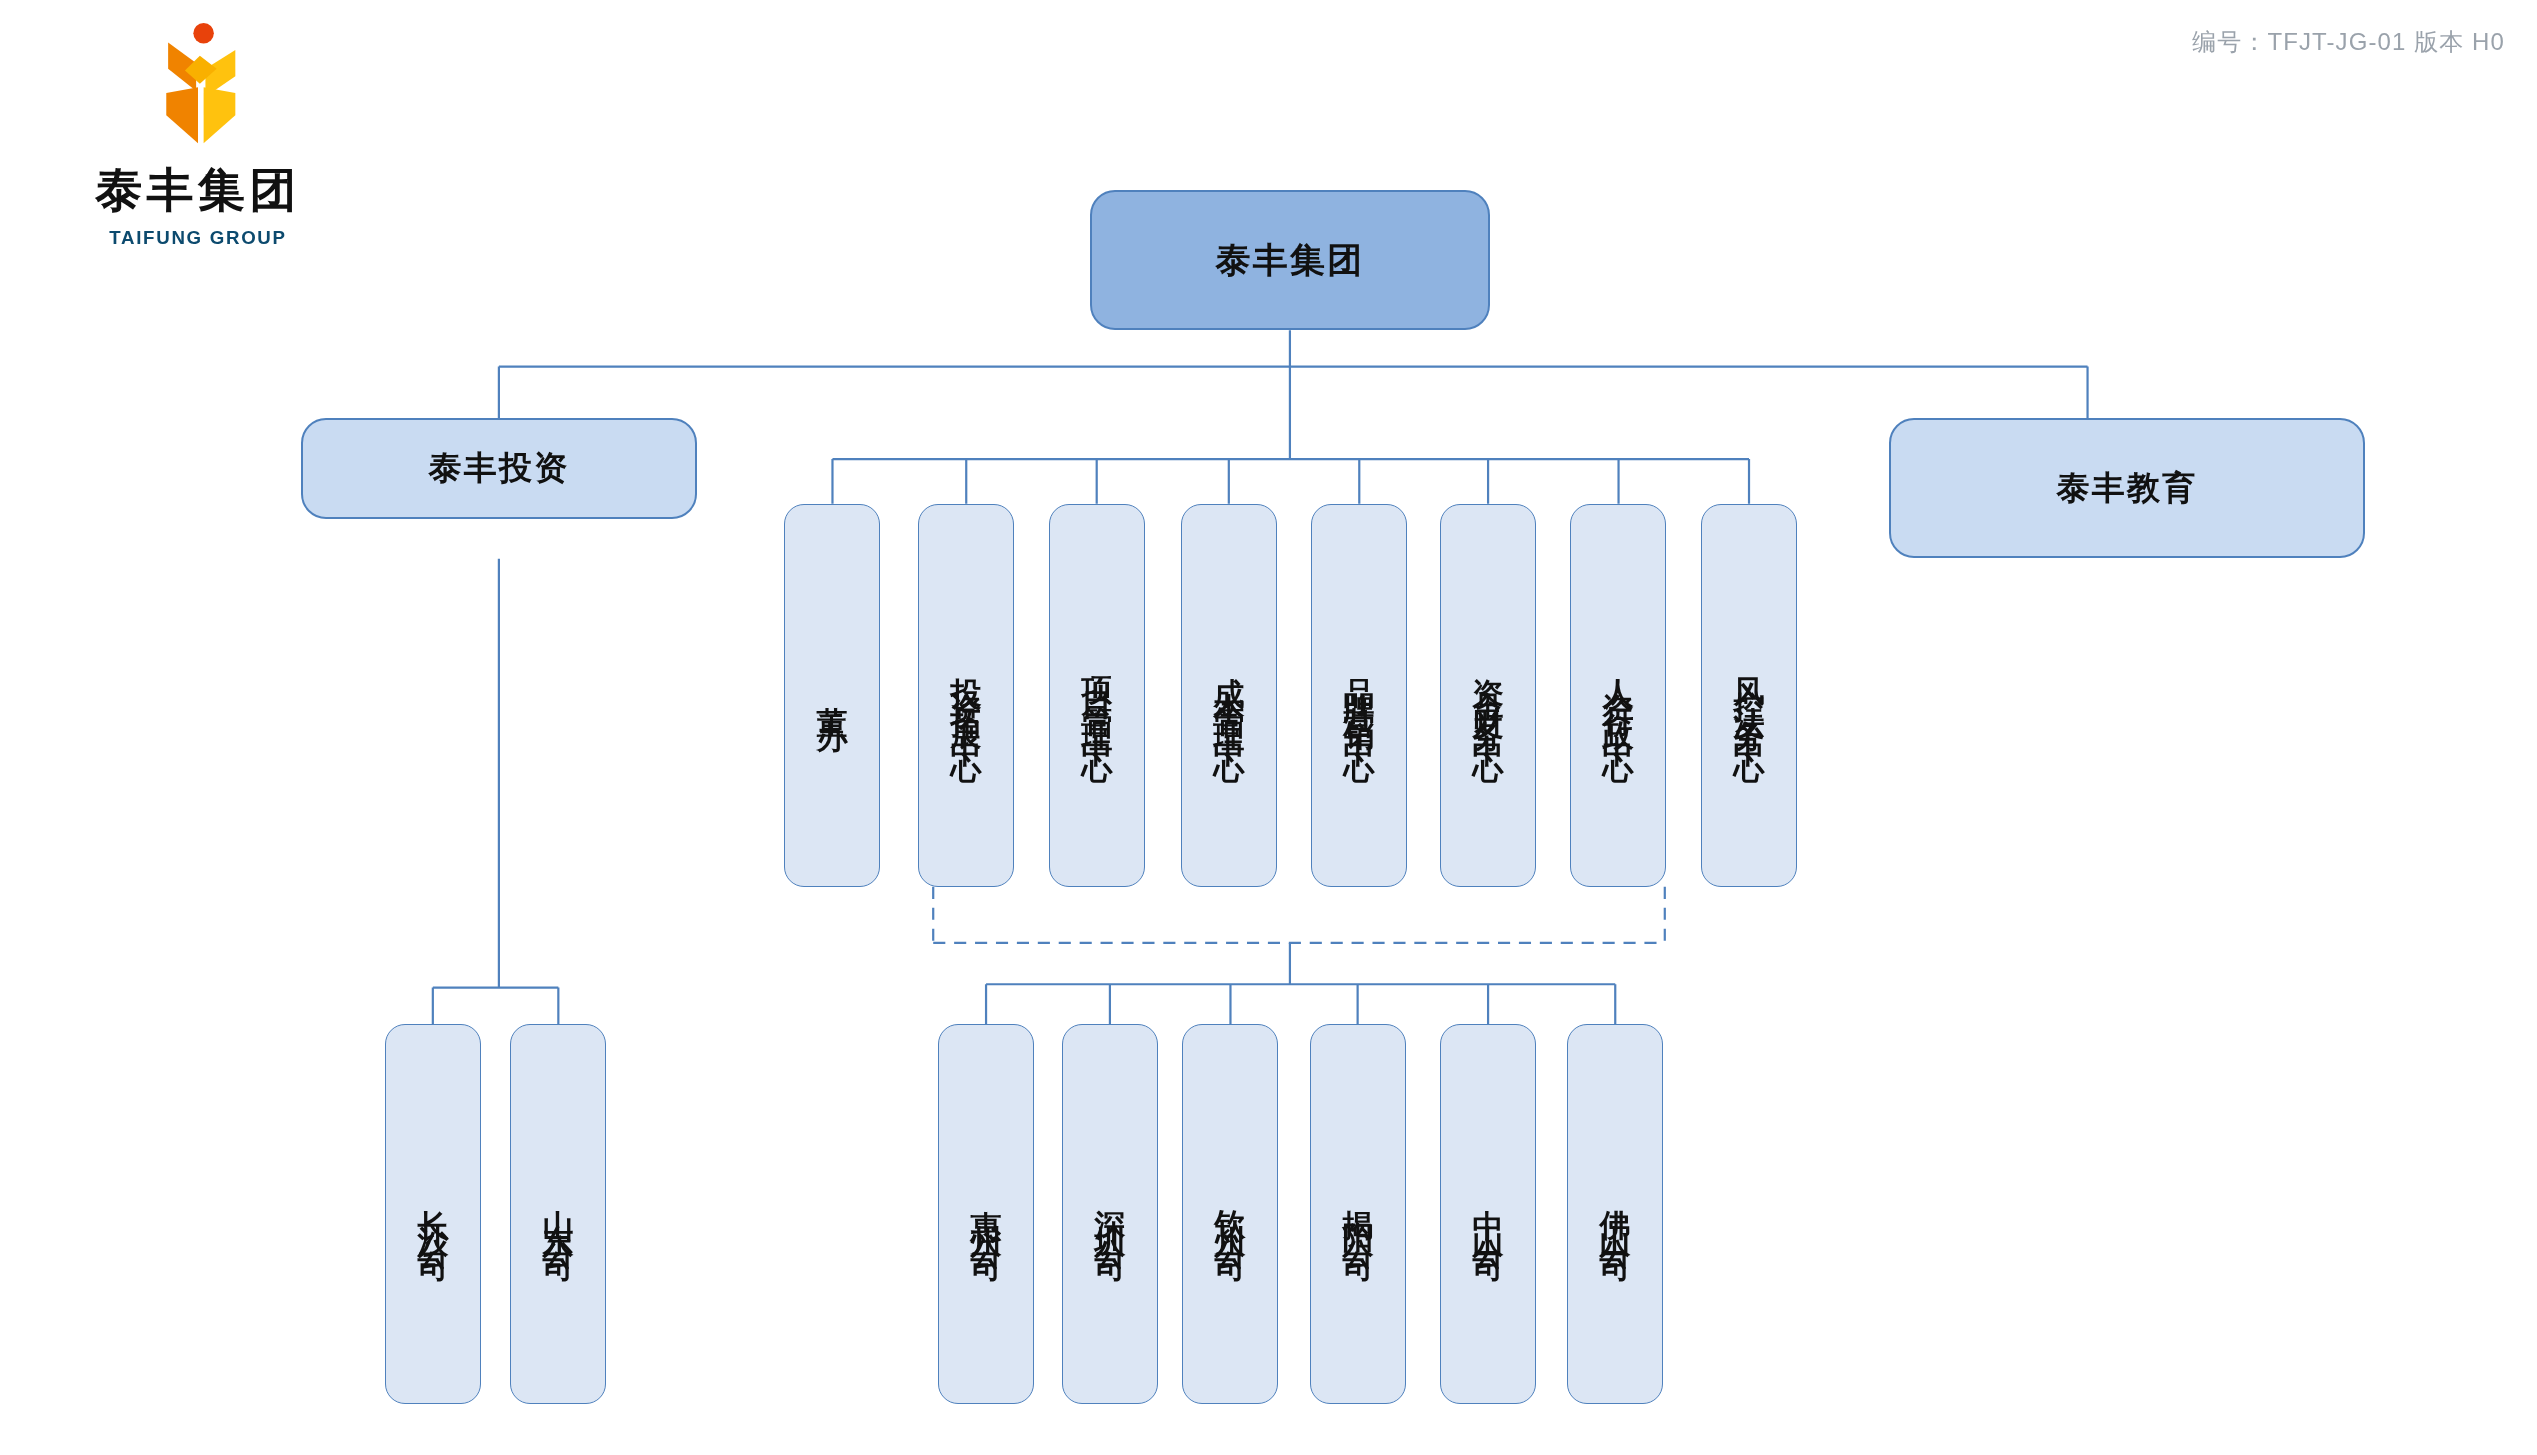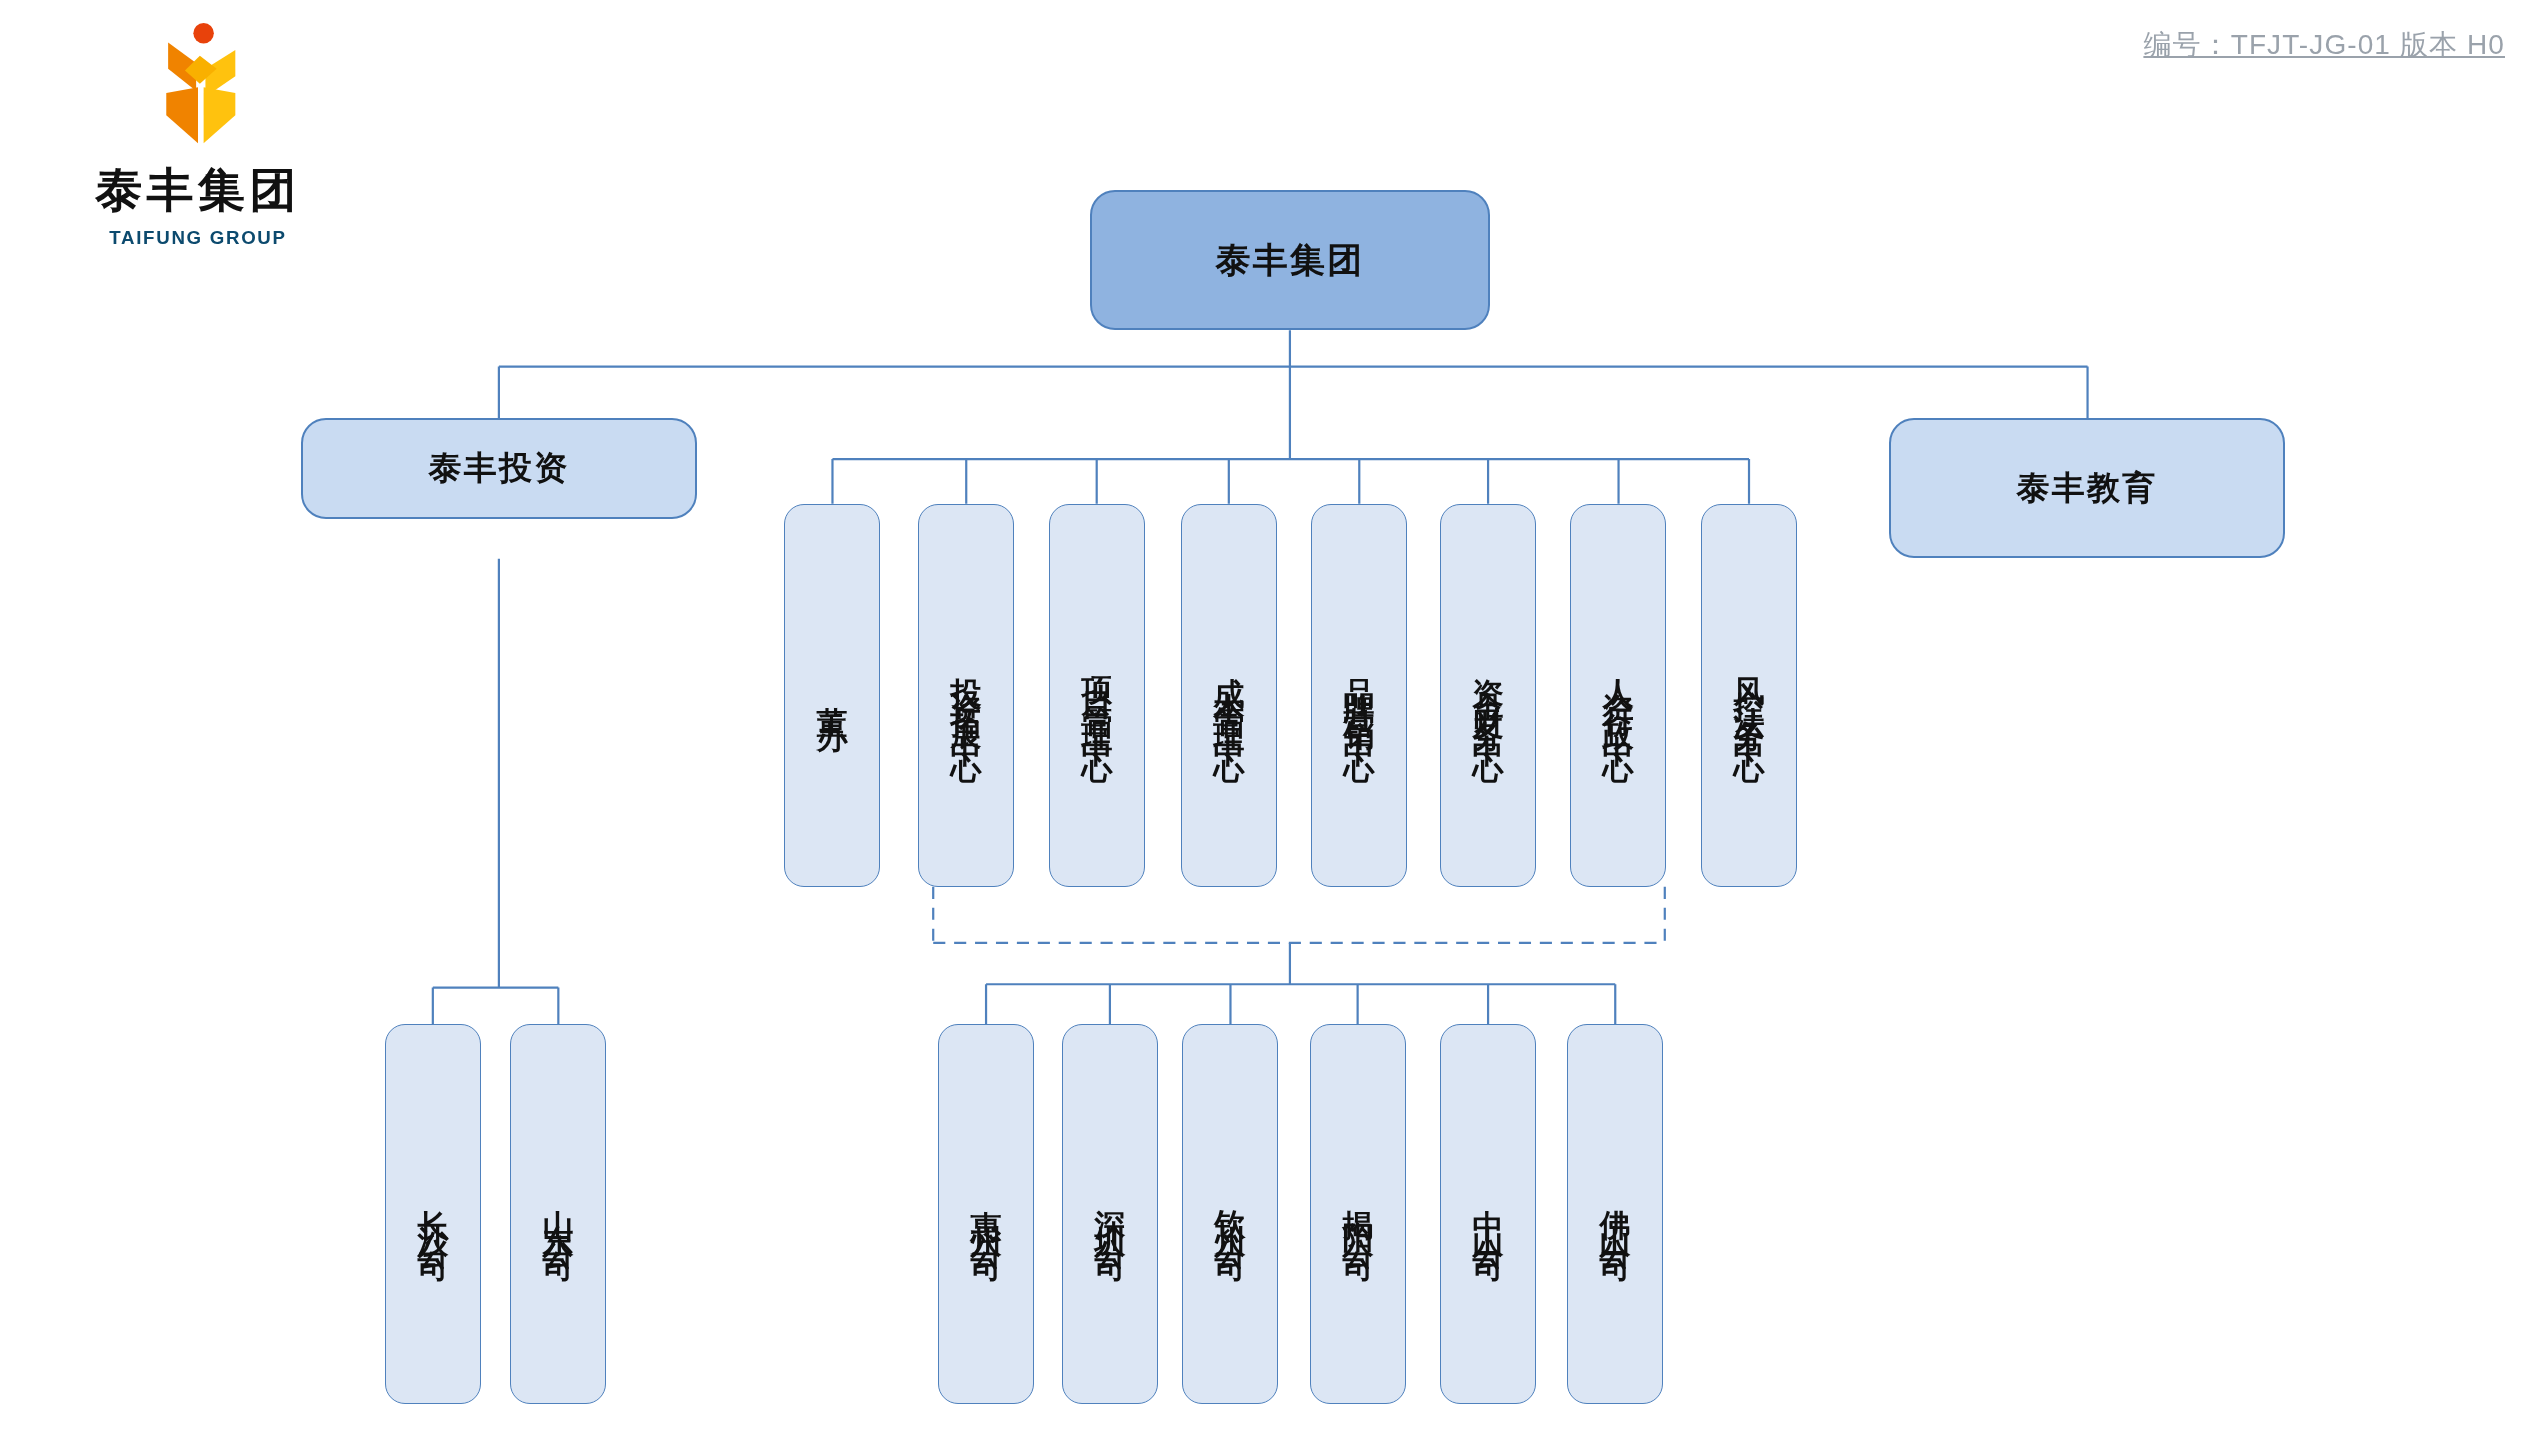--- a/index.html
+++ b/index.html
@@ -69,24 +69,23 @@
     color: #111;
   }
   .logo-en {
     margin-top: 5.5px;
     font-size: 18.7px; font-weight: bold; letter-spacing: 1.7px;
     color: #0c4a6e;
   }
 
   .docnum {
     position: absolute; top: 26.4px; right: 33px;
-    font-size: 28px;
+    font-size: 24px;
     color: var(--doc-number-color, #9aa2ab);
     letter-spacing: 1.1px;
-    text-decoration: underline;
   }
 </style>
 </head>
 <body>
 
 <div class="canvas">
 
   <svg class="connectors" width="2538" height="1456" viewBox="0 0 4610 2645">
     <g>
       <path d="M2343 600V666 M906 666H3792 M906 666V760 M3792 666V760 M2343 666V834
@@ -115,21 +114,21 @@
     </svg>
     <div class="logo-cn">泰丰集团</div>
     <div class="logo-en">TAIFUNG GROUP</div>
   </div>
 
   <div class="docnum">编号：TFJT-JG-01  版本 H0</div>
 
   <div class="node root" style="left:1090px; top:190px; width:400px; height:140px;">泰丰集团</div>
 
   <div class="node branch" style="left:301px; top:418px; width:396px; height:101px;">泰丰投资</div>
-  <div class="node branch" style="left:1889px; top:418px; width:396px; height:140px;">泰丰教育</div>
+  <div class="node branch" style="left:1889px; top:418px; width:476px; height:140px;">泰丰教育</div>
 
   <div class="node vnode" style="left:784px; top:504px; width:96px; height:383px;">董办</div>
   <div class="node vnode" style="left:918px; top:504px; width:96px; height:383px;">投资拓展中心</div>
   <div class="node vnode" style="left:1049px; top:504px; width:96px; height:383px;">项目管理中心</div>
   <div class="node vnode" style="left:1181px; top:504px; width:96px; height:383px;">成本管理中心</div>
   <div class="node vnode" style="left:1311px; top:504px; width:96px; height:383px;">品牌营销中心</div>
   <div class="node vnode" style="left:1440px; top:504px; width:96px; height:383px;">资金财务中心</div>
   <div class="node vnode" style="left:1570px; top:504px; width:96px; height:383px;">人资行政中心</div>
   <div class="node vnode" style="left:1701px; top:504px; width:96px; height:383px;">风控法务中心</div>
 

